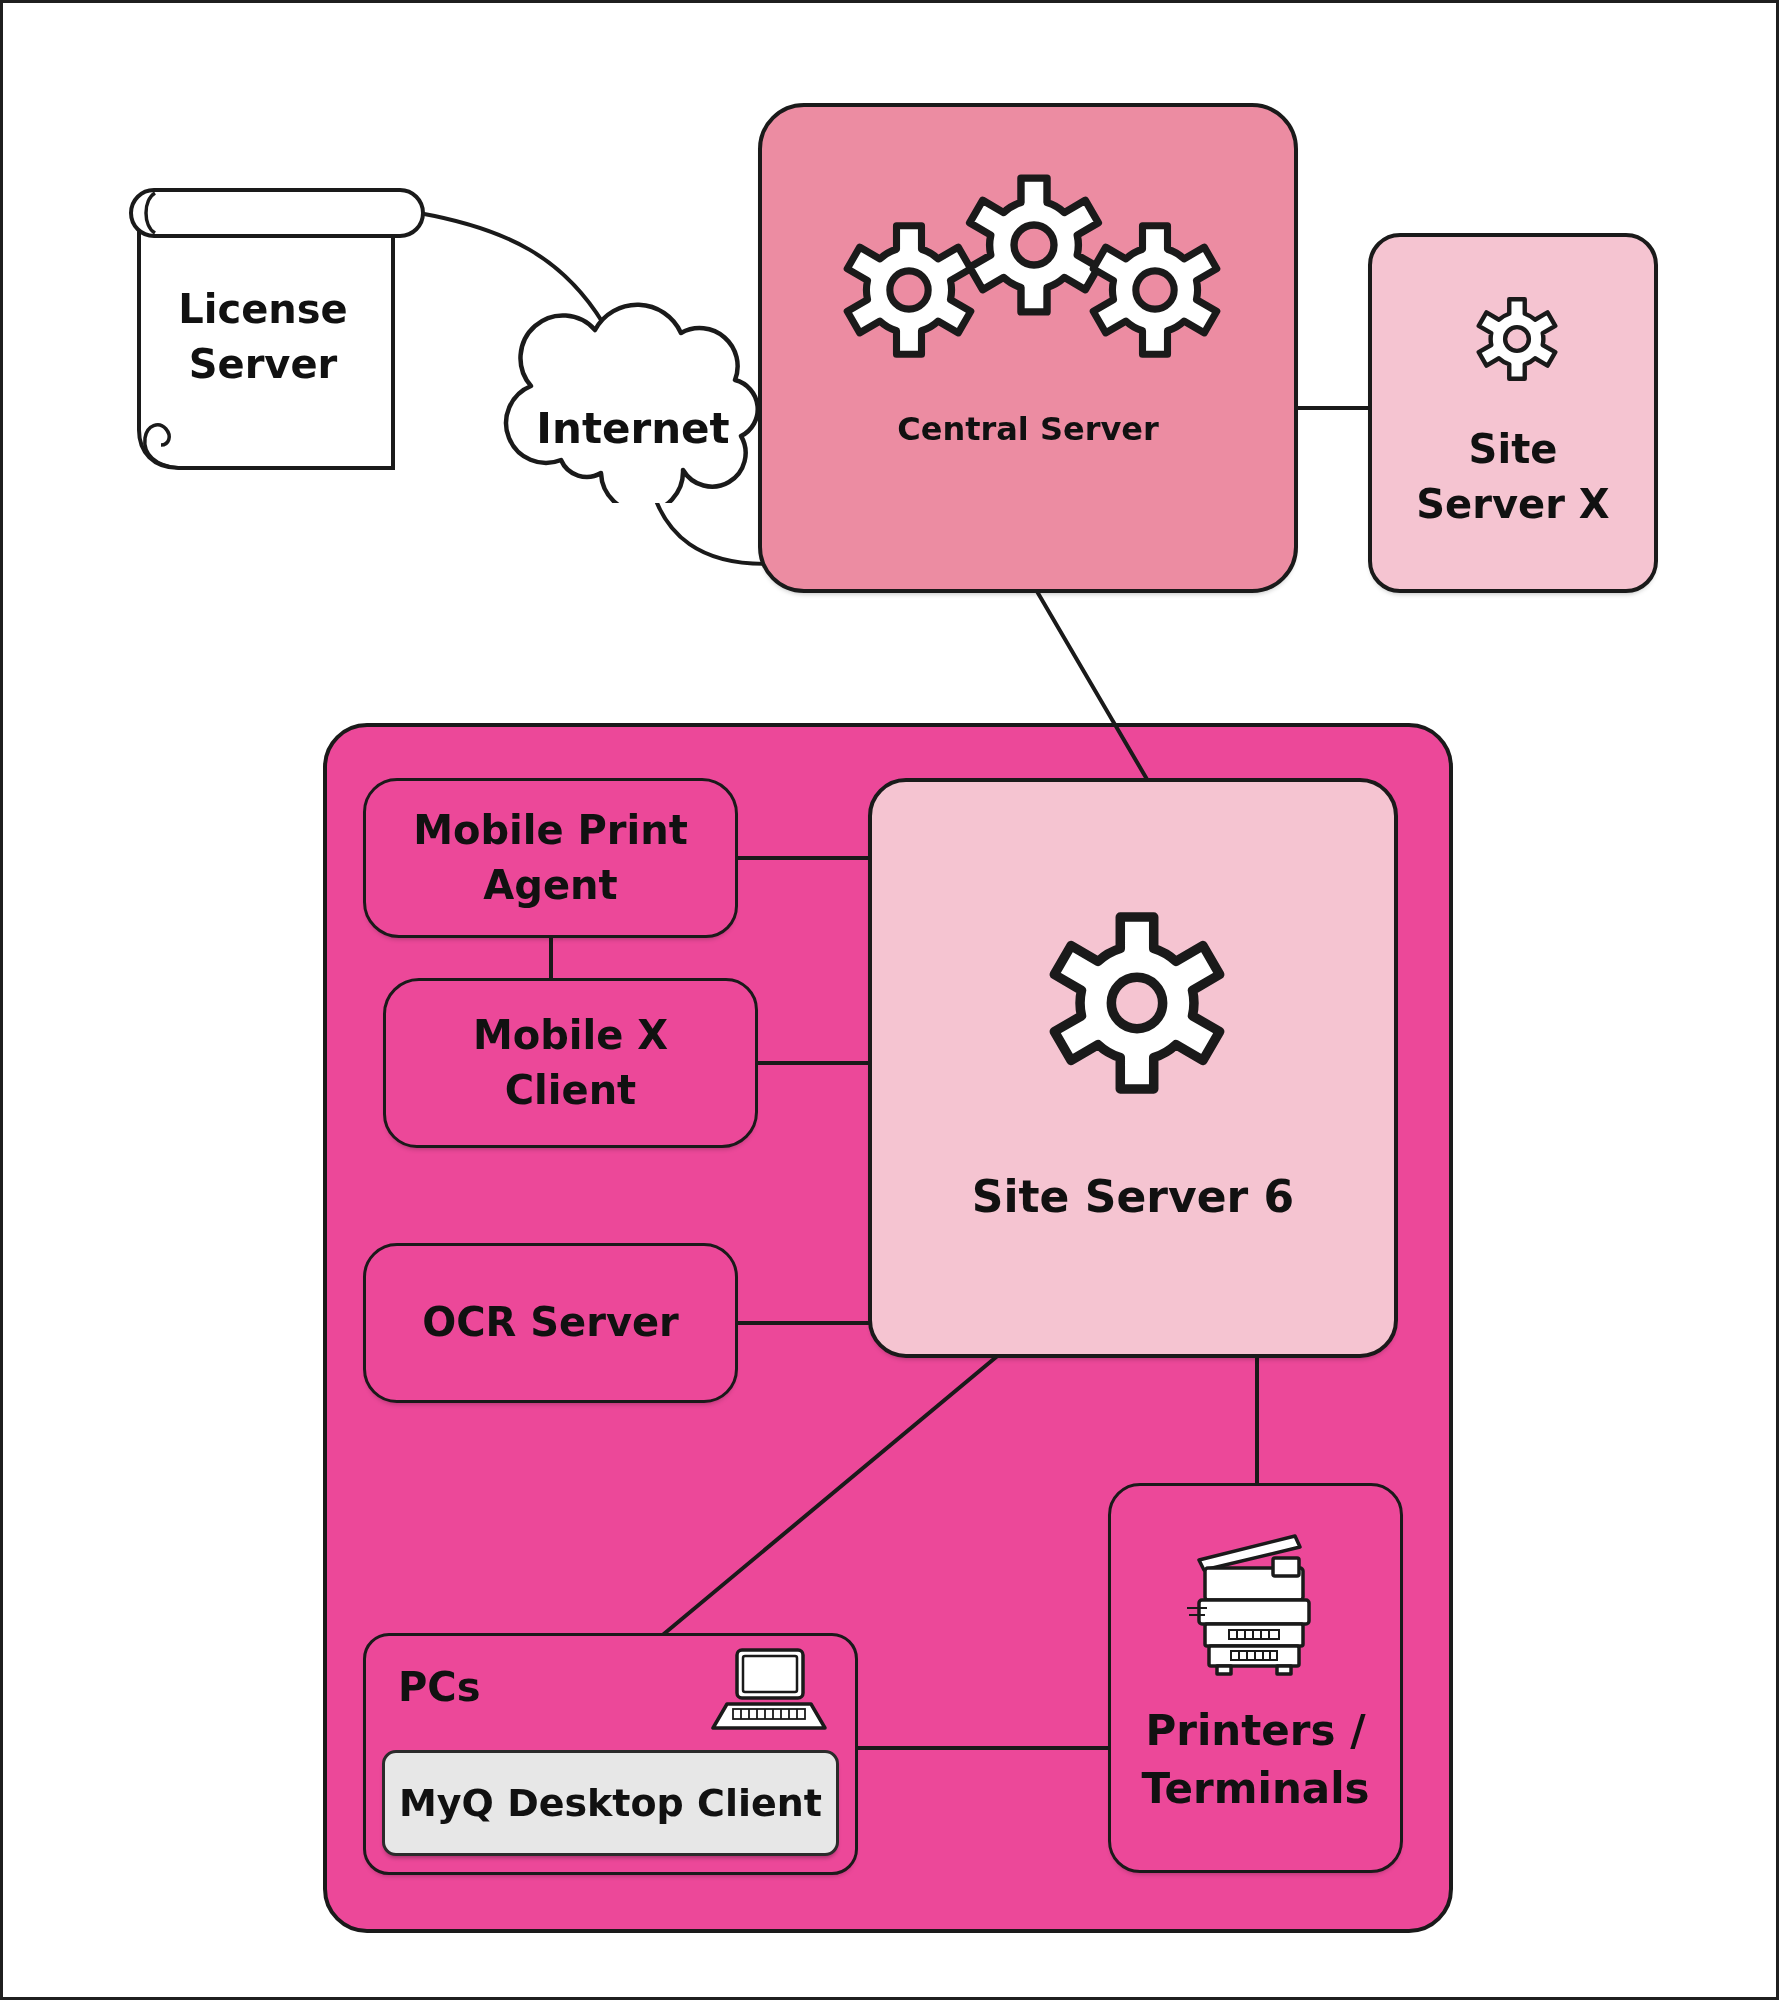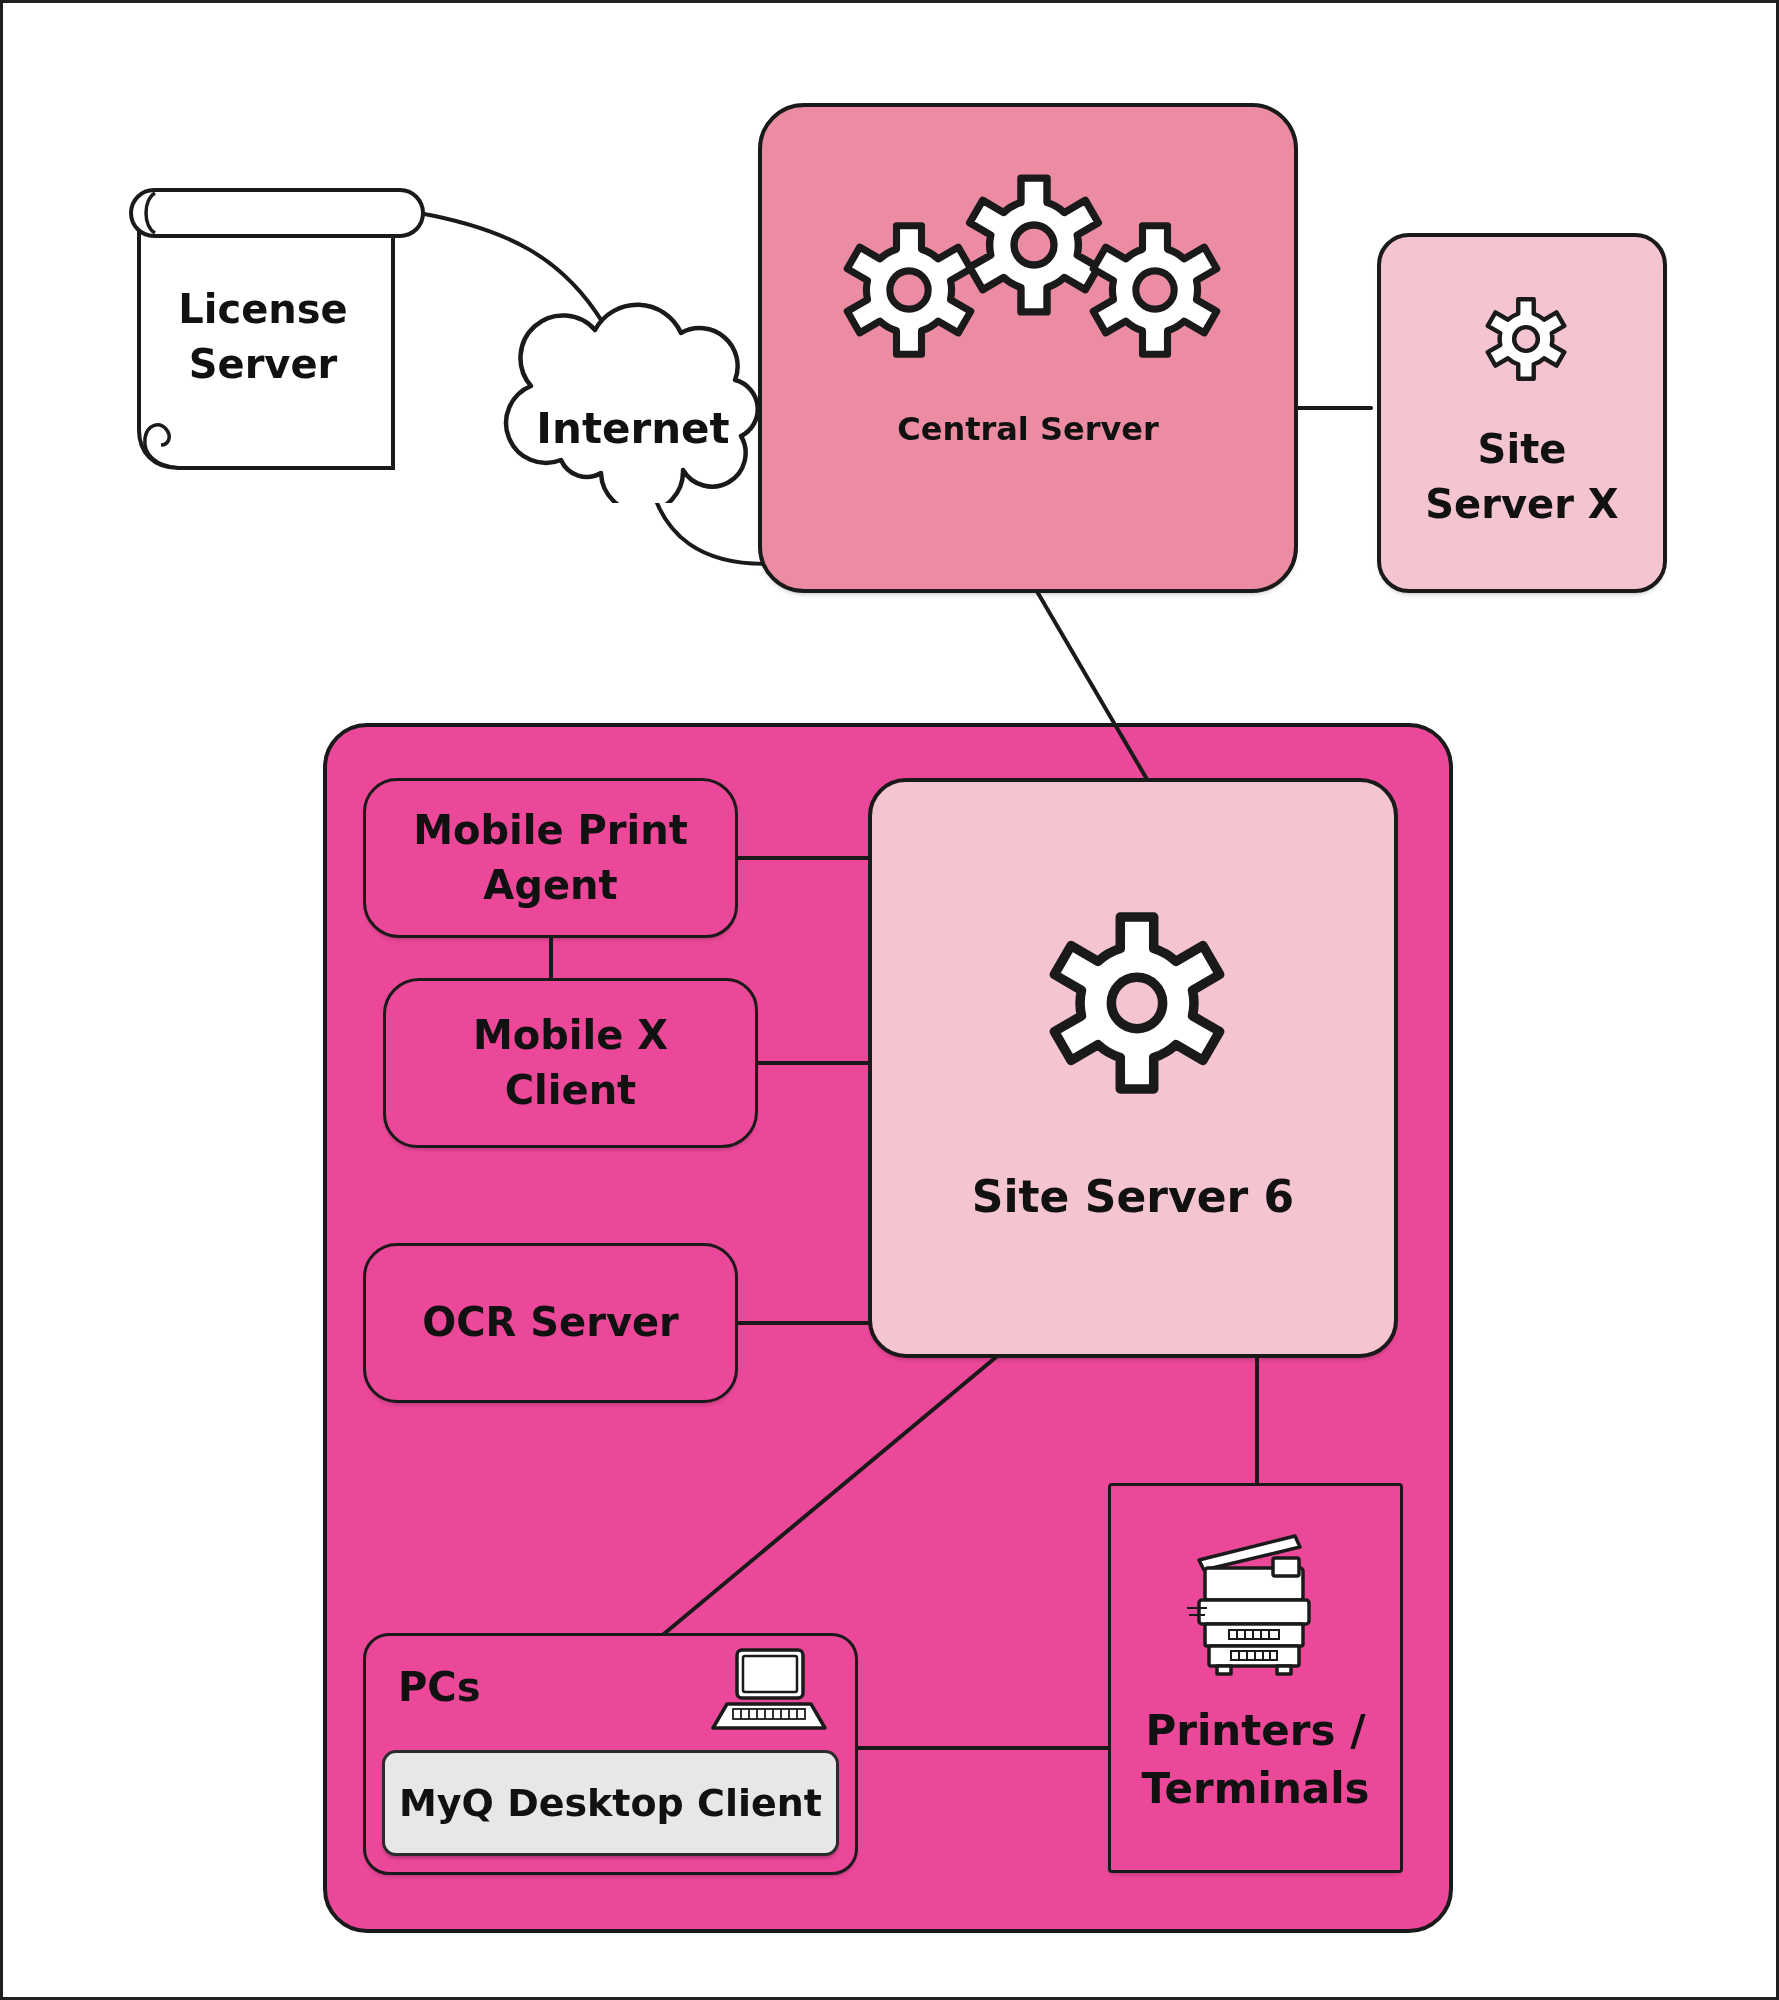--- a/index.html
+++ b/index.html
@@ -49,21 +49,21 @@
   .central-server .label { position:absolute; left:0; width:100%; top:300px; font-size:32px; }
   .gear-svg { position:absolute; }
   .central-server .gear-a { left:76px;  top:112px; width:142px; height:142px; }
   .central-server .gear-b { left:198px; top:64px;  width:148px; height:148px; }
   .central-server .gear-c { left:322px; top:112px; width:142px; height:142px; }
   .central-server use { fill:var(--central-server-fill,#ec8ca2); }
 
   
   .site-server-x {
     left:1365px; top:230px; width:290px; height:360px;
-    border-radius:32px; background:var(--site-server-fill,#f5c4d1);margin-left:9px;
+    border-radius:32px; background:var(--site-server-fill,#f5c4d1);
   }
   .site-server-x .gear-d { left:101px; top:58px; width:88px; height:88px; }
   .site-server-x .label { position:absolute; left:0; width:100%; top:185px; font-size:40px; }
   .site-server-x use { fill:var(--site-server-fill,#f5c4d1); }
 
   
   .site-server-1 {
     left:865px; top:775px; width:530px; height:580px;
     border-radius:38px; background:var(--site-server-fill,#f5c4d1);
   }
@@ -72,21 +72,21 @@
   .site-server-1 use { fill:var(--site-server-fill,#f5c4d1); }
 
   
   .mobile-print-agent { left:360px; top:775px;  width:375px; height:160px; border-radius:34px 36px 32px 36px; }
   .mobile-x-client    { left:380px; top:975px;  width:375px; height:170px; border-radius:36px 32px 36px 34px; }
   .ocr-server         { left:360px; top:1240px; width:375px; height:160px; border-radius:34px; }
   .mobile-print-agent .label, .mobile-x-client .label, .ocr-server .label { font-size:40px; }
 
   
   .printers {
-    left:1105px; top:1480px; width:295px; height:390px; border-radius:4px;
+    left:1105px; top:1480px; width:295px; height:390px; border-radius:32px;
     border-width:3.5px; display:flex; flex-direction:column; align-items:center;
     padding-top:36px; gap:20px;
   }
   .printers svg { width:170px; height:160px; }
   .printers .label { font-size:42px; }
 
   
   .pcs { left:360px; top:1630px; width:495px; height:242px; border-radius:26px; border-width:3.5px; }
   .pcs .pcs-label { position:absolute; left:32px; top:24px; font-size:40px; text-align:left; }
   .pcs .laptop { position:absolute; right:18px; top:10px; width:140px; height:100px; }

